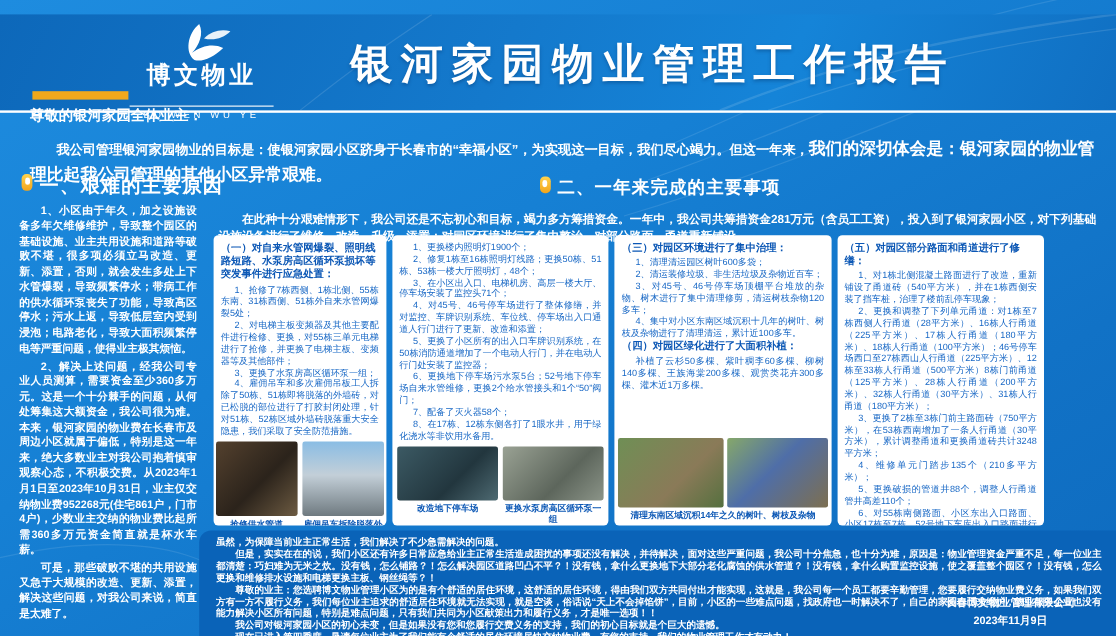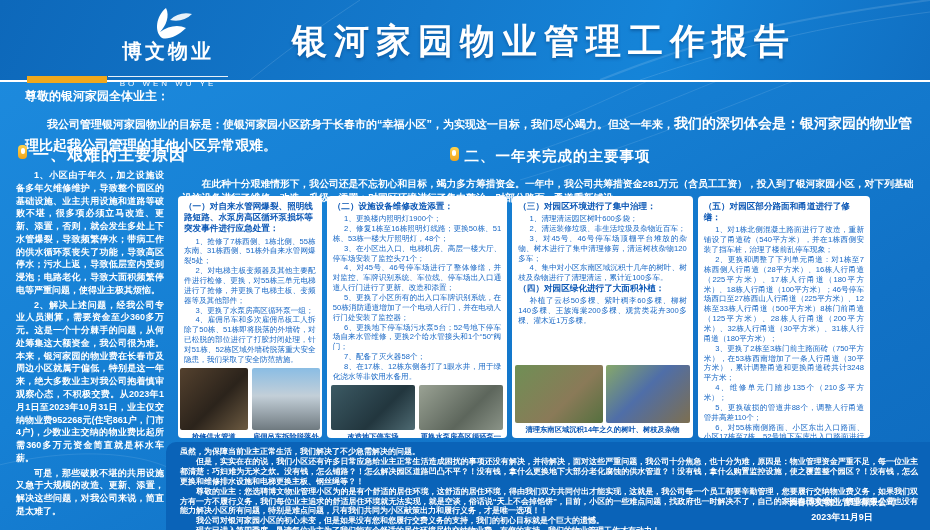--- a/index.html
+++ b/index.html
@@ -1,20 +1,20 @@
 <!DOCTYPE html>
 <html><head>
 <meta charset="utf-8">
 <style>
   html,body{margin:0;padding:0;}
   body{width:930px;height:530px;overflow:hidden;font-family:"Liberation Sans",sans-serif;}
   .poster{position:relative;width:930px;height:530px;background:linear-gradient(150deg,#1e8cdf 0%,#1680d4 40%,#1172c6 75%,#0e6bbf 100%);overflow:hidden;}
   .deco{position:absolute;inset:0;pointer-events:none;}
   
-  .header{position:absolute;top:0;left:0;right:0;height:80px;background:linear-gradient(115deg,#0d68ba 0%,#1479cc 45%,#1584d8 70%,#106fc2 100%);border-bottom:2px solid #ffffff;}
+  .header{position:absolute;top:12px;left:0;right:0;height:80px;background:linear-gradient(115deg,#0d68ba 0%,#1479cc 45%,#1584d8 70%,#106fc2 100%);border-bottom:2px solid #ffffff;}
   .accent-bar{position:absolute;left:27px;top:76px;width:80px;height:7px;background:#f0a81c;z-index:6;}
   .logo{position:absolute;left:108px;top:4px;width:120px;text-align:center;color:#fff;z-index:5;}
   .logo-mark{height:36px;display:flex;justify-content:center;align-items:flex-end;}
   .logo-name{font-size:20px;font-weight:bold;letter-spacing:3px;line-height:1.1;}
   .logo-sub{font-size:8px;letter-spacing:3px;margin-top:14px;padding-top:2px;border-top:1px solid rgba(255,255,255,.9);}
   .main-title{position:absolute;left:292px;top:18px;width:620px;color:#fff;font-size:35px;font-weight:bold;letter-spacing:7px;text-shadow:0 2px 3px rgba(0,40,90,.35);white-space:nowrap;}
   
   .greeting{position:absolute;left:25px;top:88px;color:#fff;font-size:12px;font-weight:bold;}
   .intro{position:absolute;left:25px;top:102px;width:900px;color:#fff;font-size:11px;line-height:1.55;font-weight:bold;text-indent:2em;}
   .intro .big{font-size:14px;}
@@ -128,21 +128,20 @@
           <div class="caption">抢修供水管道</div>
         </div>
         <div class="ph-col">
           <div class="photo ph-a2"></div>
           <div class="caption">雇佣吊车拆除脱落外墙砖</div>
         </div>
       </div>
     </div>
 
     <div class="card card-2">
-      <h3>（二）设施设备维修改造添置：</h3>
       <p class="item">1、更换楼内照明灯1900个；</p>
       <p class="item">2、修复1栋至16栋照明灯线路；更换50栋、51栋、53栋一楼大厅照明灯，48个；</p>
       <p class="item">3、在小区出入口、电梯机房、高层一楼大厅、停车场安装了监控头71个；</p>
       <p class="item">4、对45号、46号停车场进行了整体修缮，并对监控、车牌识别系统、车位线、停车场出入口通道人行门进行了更新、改造和添置；</p>
       <p class="item">5、更换了小区所有的出入口车牌识别系统，在50栋消防通道增加了一个电动人行门，并在电动人行门处安装了监控器；</p>
       <p class="item">6、更换地下停车场污水泵5台；52号地下停车场自来水管维修，更换2个给水管接头和1个“50”阀门；</p>
       <p class="item">7、配备了灭火器58个；</p>
       <p class="item">8、在17栋、12栋东侧各打了1眼水井，用于绿化浇水等非饮用水备用。</p>
       <div class="photos">
         <div class="ph-col">

